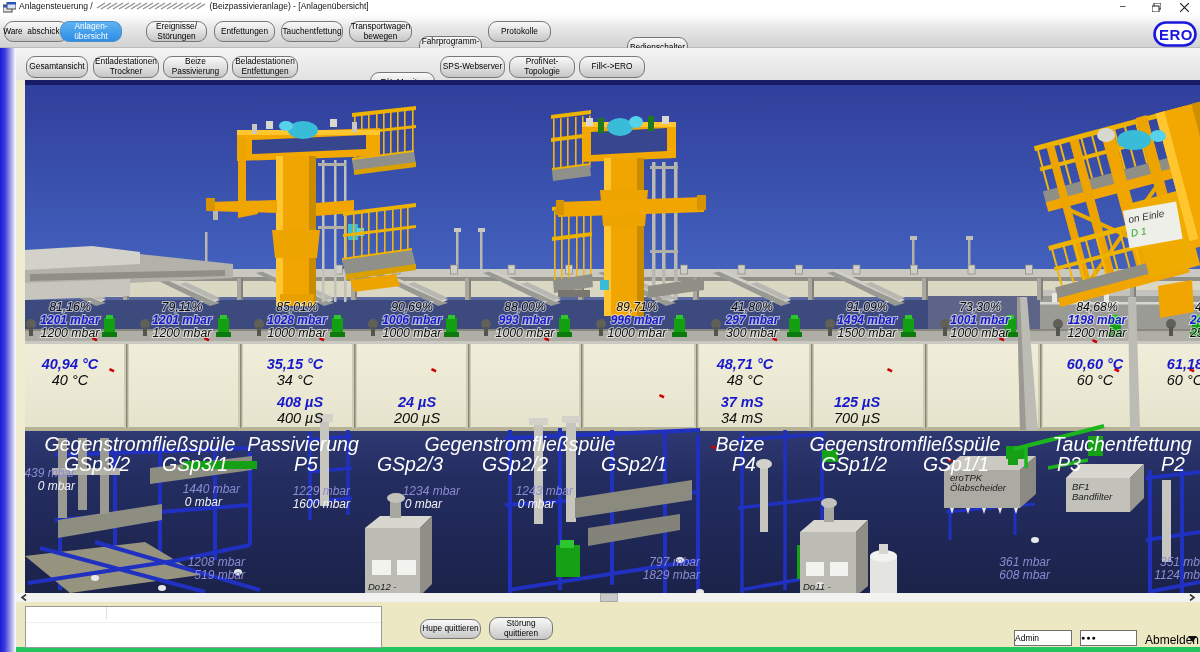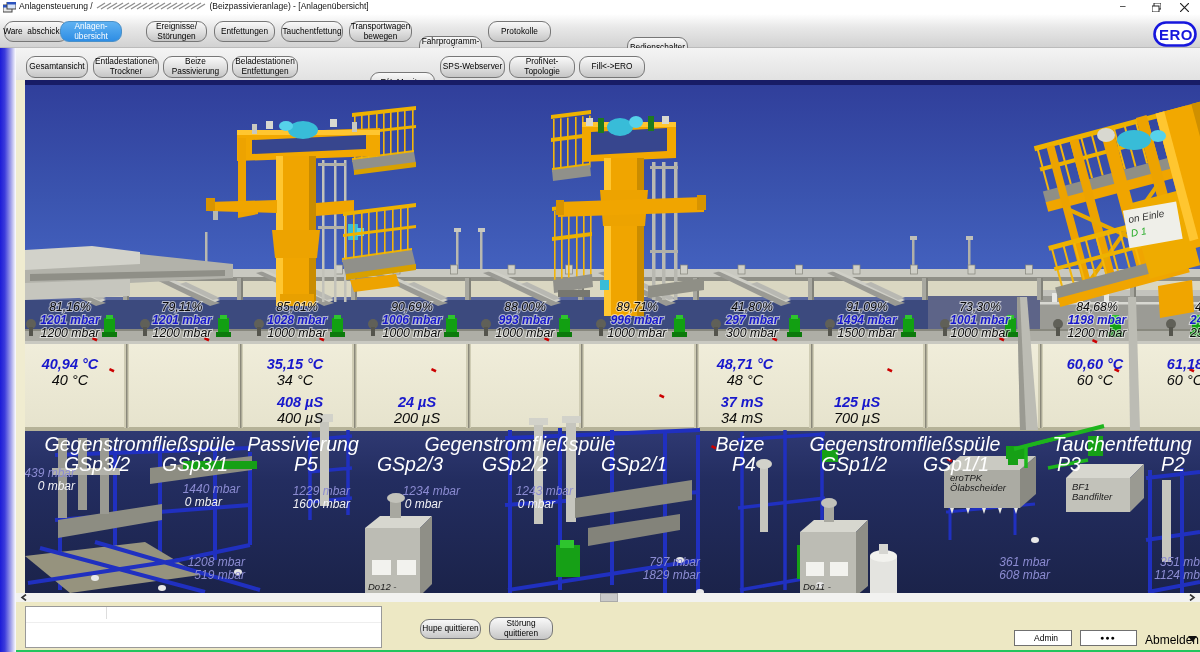--- a/index.html
+++ b/index.html
@@ -13,23 +13,23 @@
 #tb1{left:0;top:14px;width:1200px;height:34px;background:linear-gradient(#ffffff,#e8e8e8 40%,#d2d2d2);border-bottom:1px solid #bbb}
 #tb2{left:0;top:48px;width:1200px;height:32px;background:linear-gradient(#f4f4f4,#e2e2e2)}
 .btn{position:absolute;border:1px solid #777;border-radius:9px;background:linear-gradient(#f9f9f9,#dedede 55%,#c6c6c6);color:#000;font-size:8.3px;line-height:1.15;display:flex;align-items:center;justify-content:center;text-align:center}
 .nw{white-space:nowrap}
 .btn.blue{background:linear-gradient(#5fb2f2,#2e8de4);color:#fff;border-color:#4a90c8}
 
 #stripe{left:0;top:48px;width:16px;height:604px;background:linear-gradient(90deg,#1b1bd8,#3c3cdc 30%,#9a9ae8 65%,#fff)}
 #beigestrip{left:16px;top:80px;width:9px;height:513px;background:#f0ecd0}
 
 #hscroll{left:16px;top:593px;width:1184px;height:9px;background:#f2f2f0}
-#bottombar{left:16px;top:602px;width:1184px;height:50px;background:#ede8c4;border-bottom:2px solid #22c55e}
+#bottombar{left:16px;top:602px;width:1184px;height:50px;background:#ede8c4;border-bottom:5px solid #22c55e}
 #whitebox{left:9px;top:4px;width:357px;height:42px;background:#fff;border:1px solid #999}
-.inp{position:absolute;background:#fff;border:1px solid #707070;font-size:8.5px;padding-left:19px;color:#000}
+.inp{position:absolute;background:#fff;border:1px solid #707070;font-size:8.5px;padding-left:0;color:#000}
 </style>
 </head>
 <body>
 <div id="root">
   <div class="abs" id="titlebar">
     <svg class="abs" style="left:3px;top:2px" width="13" height="11" viewBox="0 0 13 11">
         <rect x="0" y="3" width="9" height="7" fill="#e8e8e8" stroke="#444" stroke-width="1"></rect>
         <rect x="0" y="3" width="9" height="2.5" fill="#2a52be"></rect>
         <rect x="4" y="0" width="9" height="7" fill="#d8e4f8" stroke="#444" stroke-width="1"></rect>
         <rect x="4" y="0" width="9" height="2.5" fill="#2a52be"></rect>

